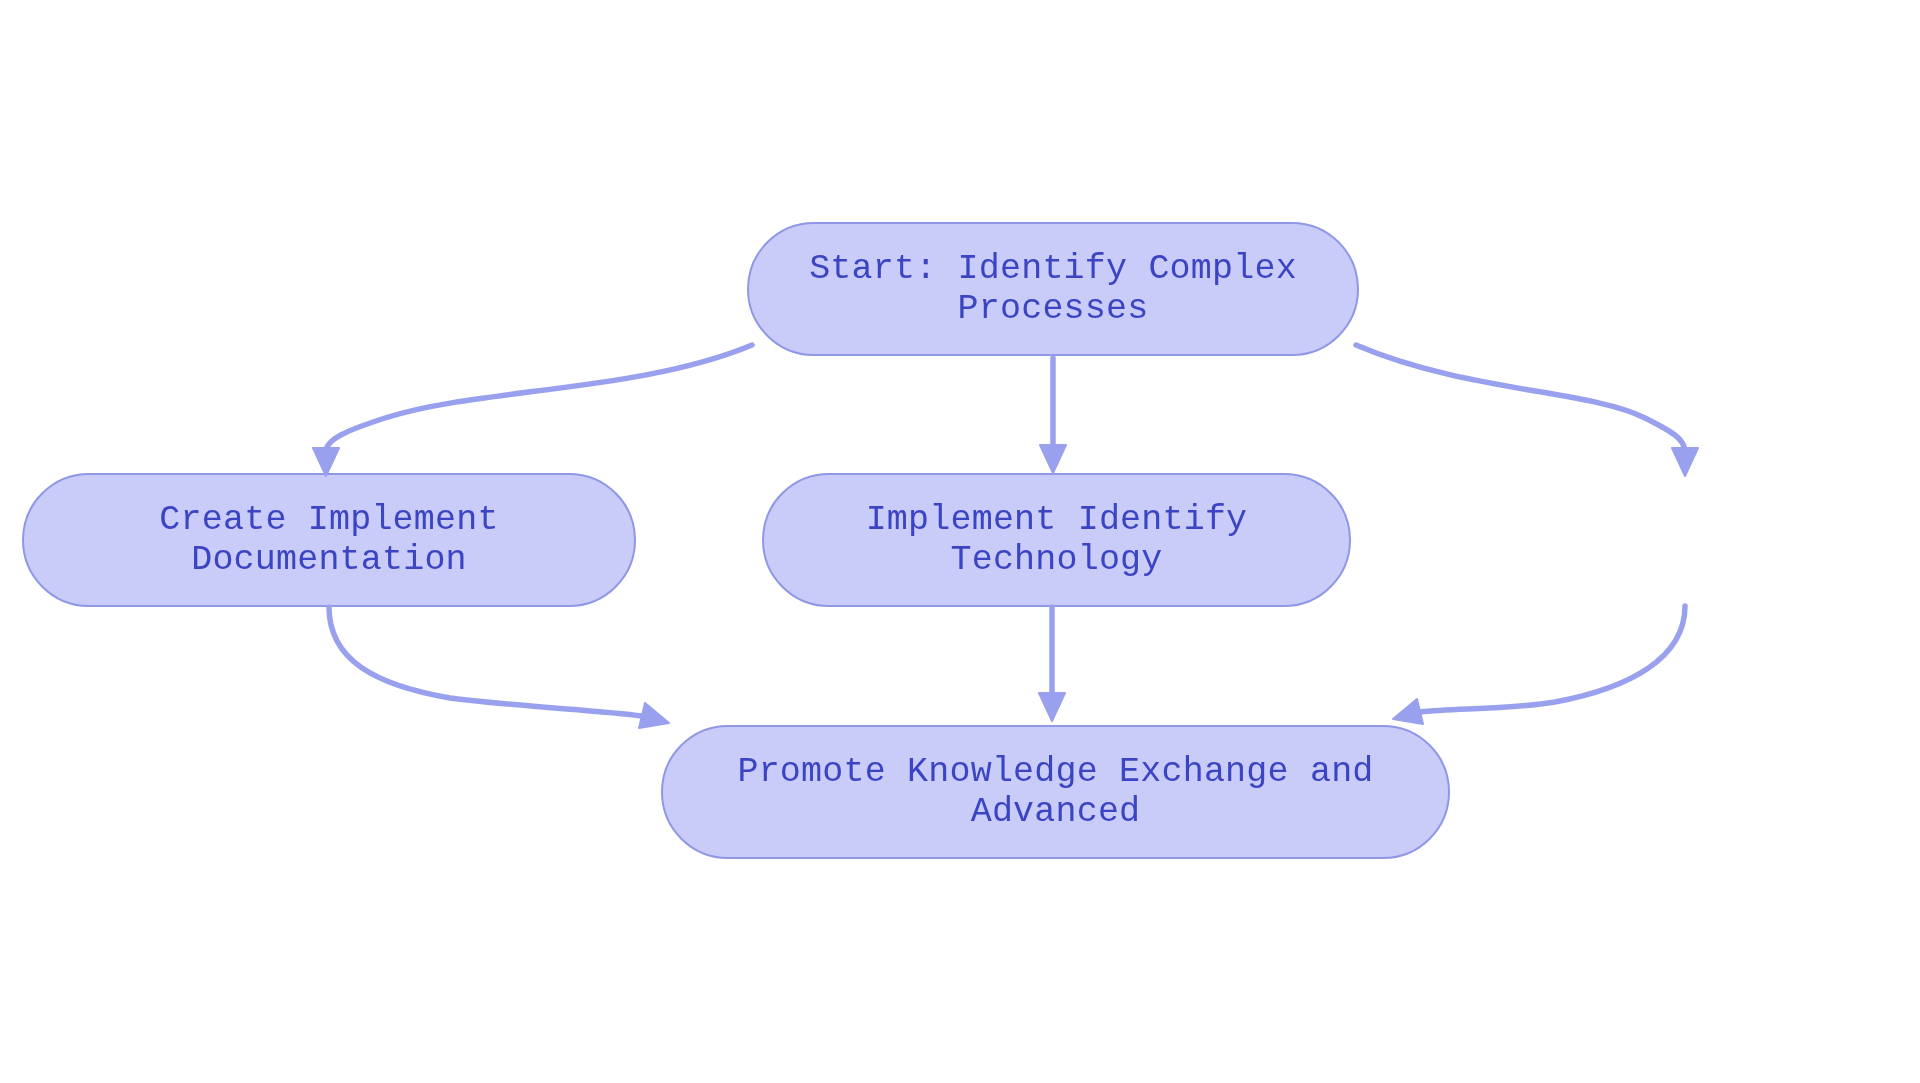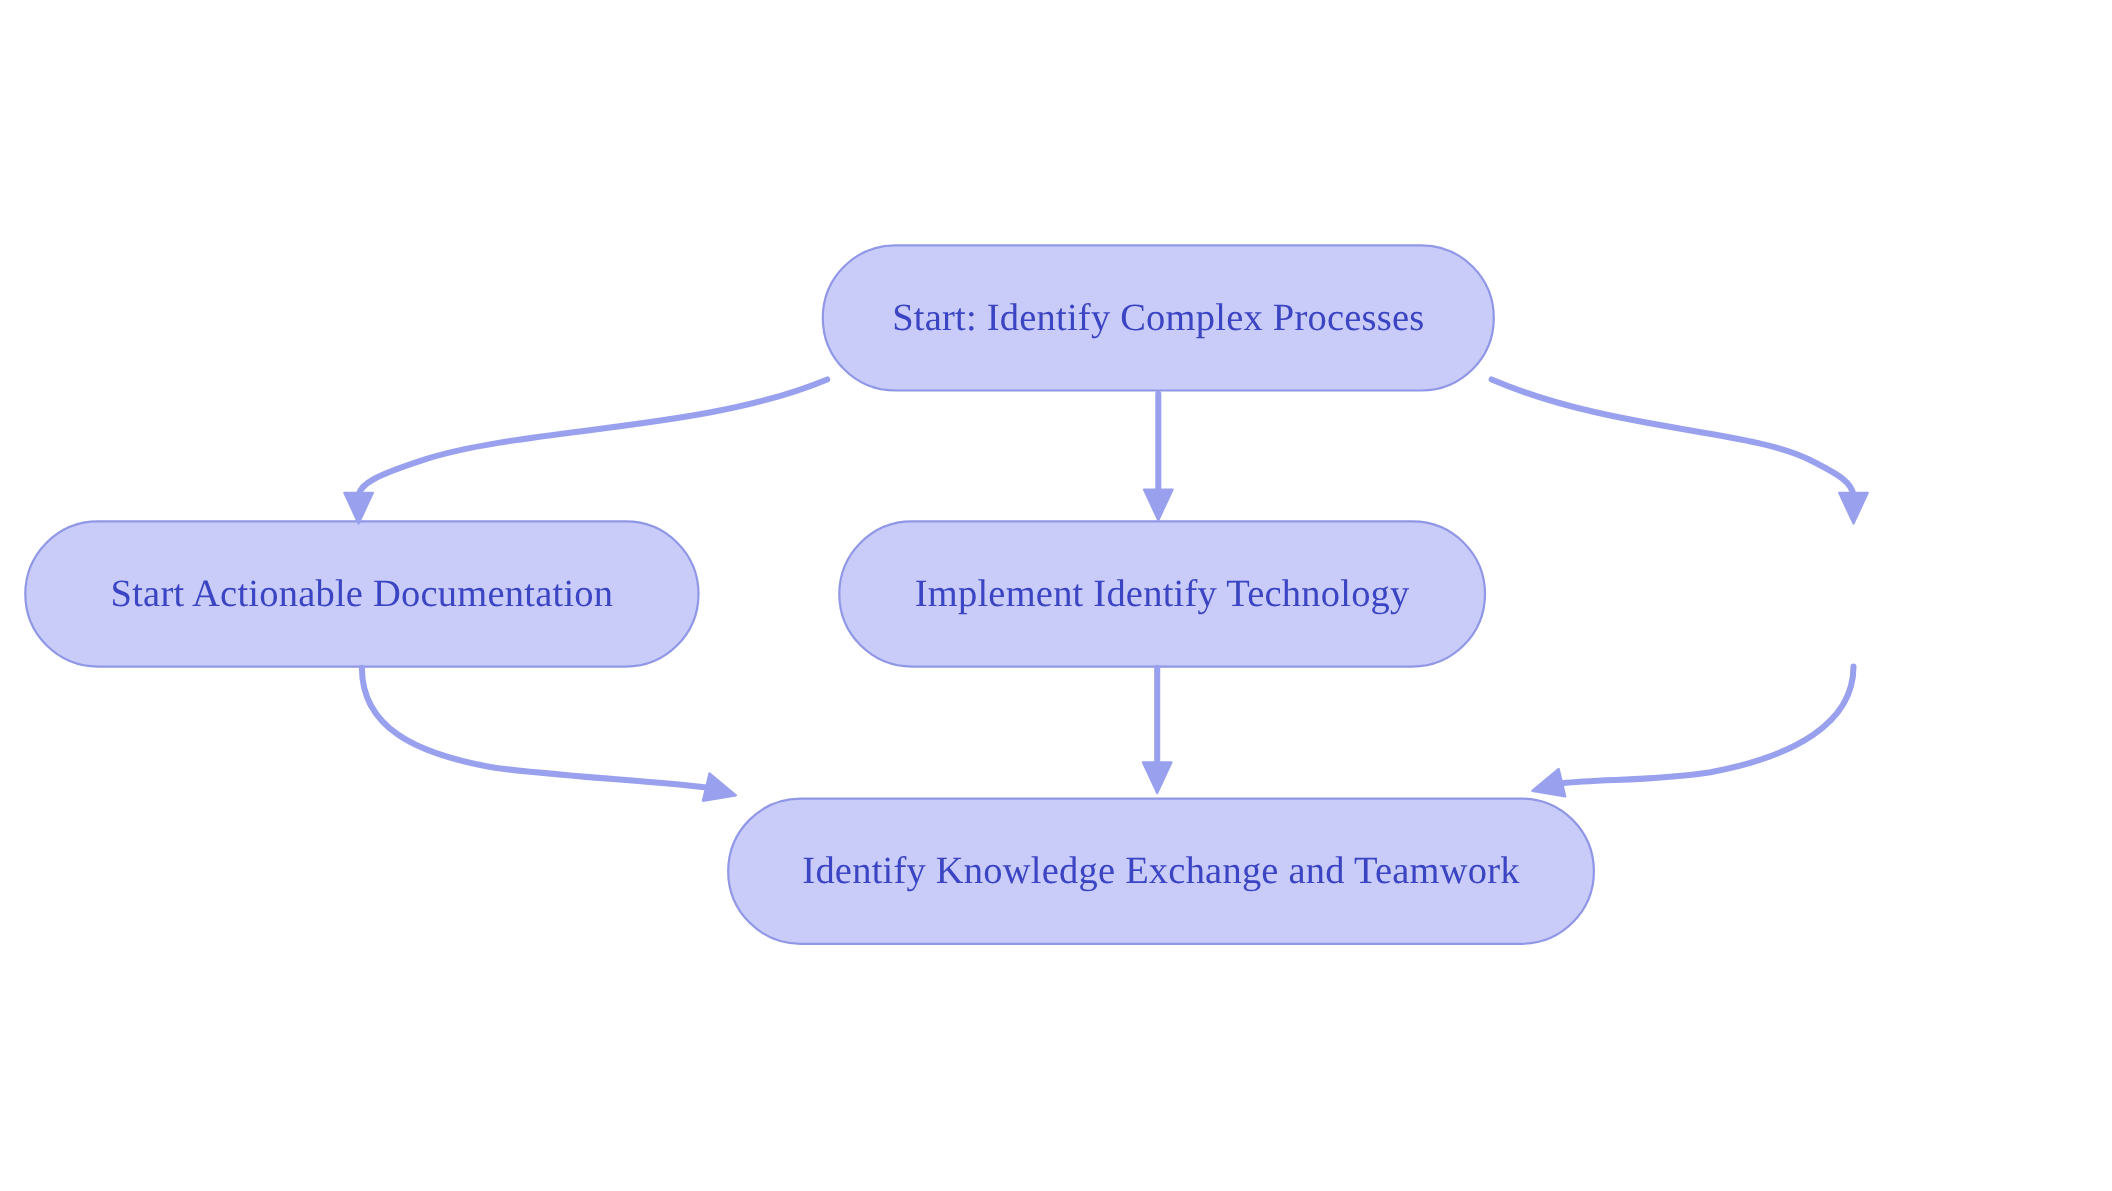--- a/index.html
+++ b/index.html
@@ -6,21 +6,21 @@
     margin: 0;
     padding: 0;
     background: var(--background, #ffffff);
   }
   .canvas {
     position: relative;
     width: 1920px;
     height: 929px;
     background: var(--background, #ffffff);
     overflow: hidden;
-    font-family: Liberation Serif, serif;
+    font-family: Liberation Mono, monospace;
   }
   .node {
     position: absolute;
     box-sizing: border-box;
     background: var(--node-fill, #c9ccf8);
     border: 2px solid var(--node-border, #9097e6);
     border-radius: 67px;
     display: flex;
     align-items: center;
     justify-content: center;
@@ -57,30 +57,30 @@
 </head>
 <body>
 
 <div class="canvas">
 
   <div class="node node-start">
     <span>Start: Identify Complex Processes</span>
   </div>
 
   <div class="node node-doc">
-    <span>Start Actionable Documentation</span>
+    <span>Create Implement Documentation</span>
   </div>
 
   <div class="node node-tech">
     <span>Implement Identify Technology</span>
   </div>
 
 
   <div class="node node-promote">
-    <span>Identify Knowledge Exchange and Teamwork</span>
+    <span>Promote Knowledge Exchange and Advanced</span>
   </div>
 
   <svg class="edges" viewBox="0 0 1920 1083" xmlns="http://www.w3.org/2000/svg">
 
     <path class="edge" d="M 752 345 C 640 392, 478 388, 385 418 C 345 431, 328 439, 326 450"></path>
     <polygon class="arrowhead" points="326,476 313,448 339,448"></polygon>
 
     <path class="edge" d="M 1053 358 L 1053 446"></path>
     <polygon class="arrowhead" points="1053,473 1040,445 1066,445"></polygon>
 

